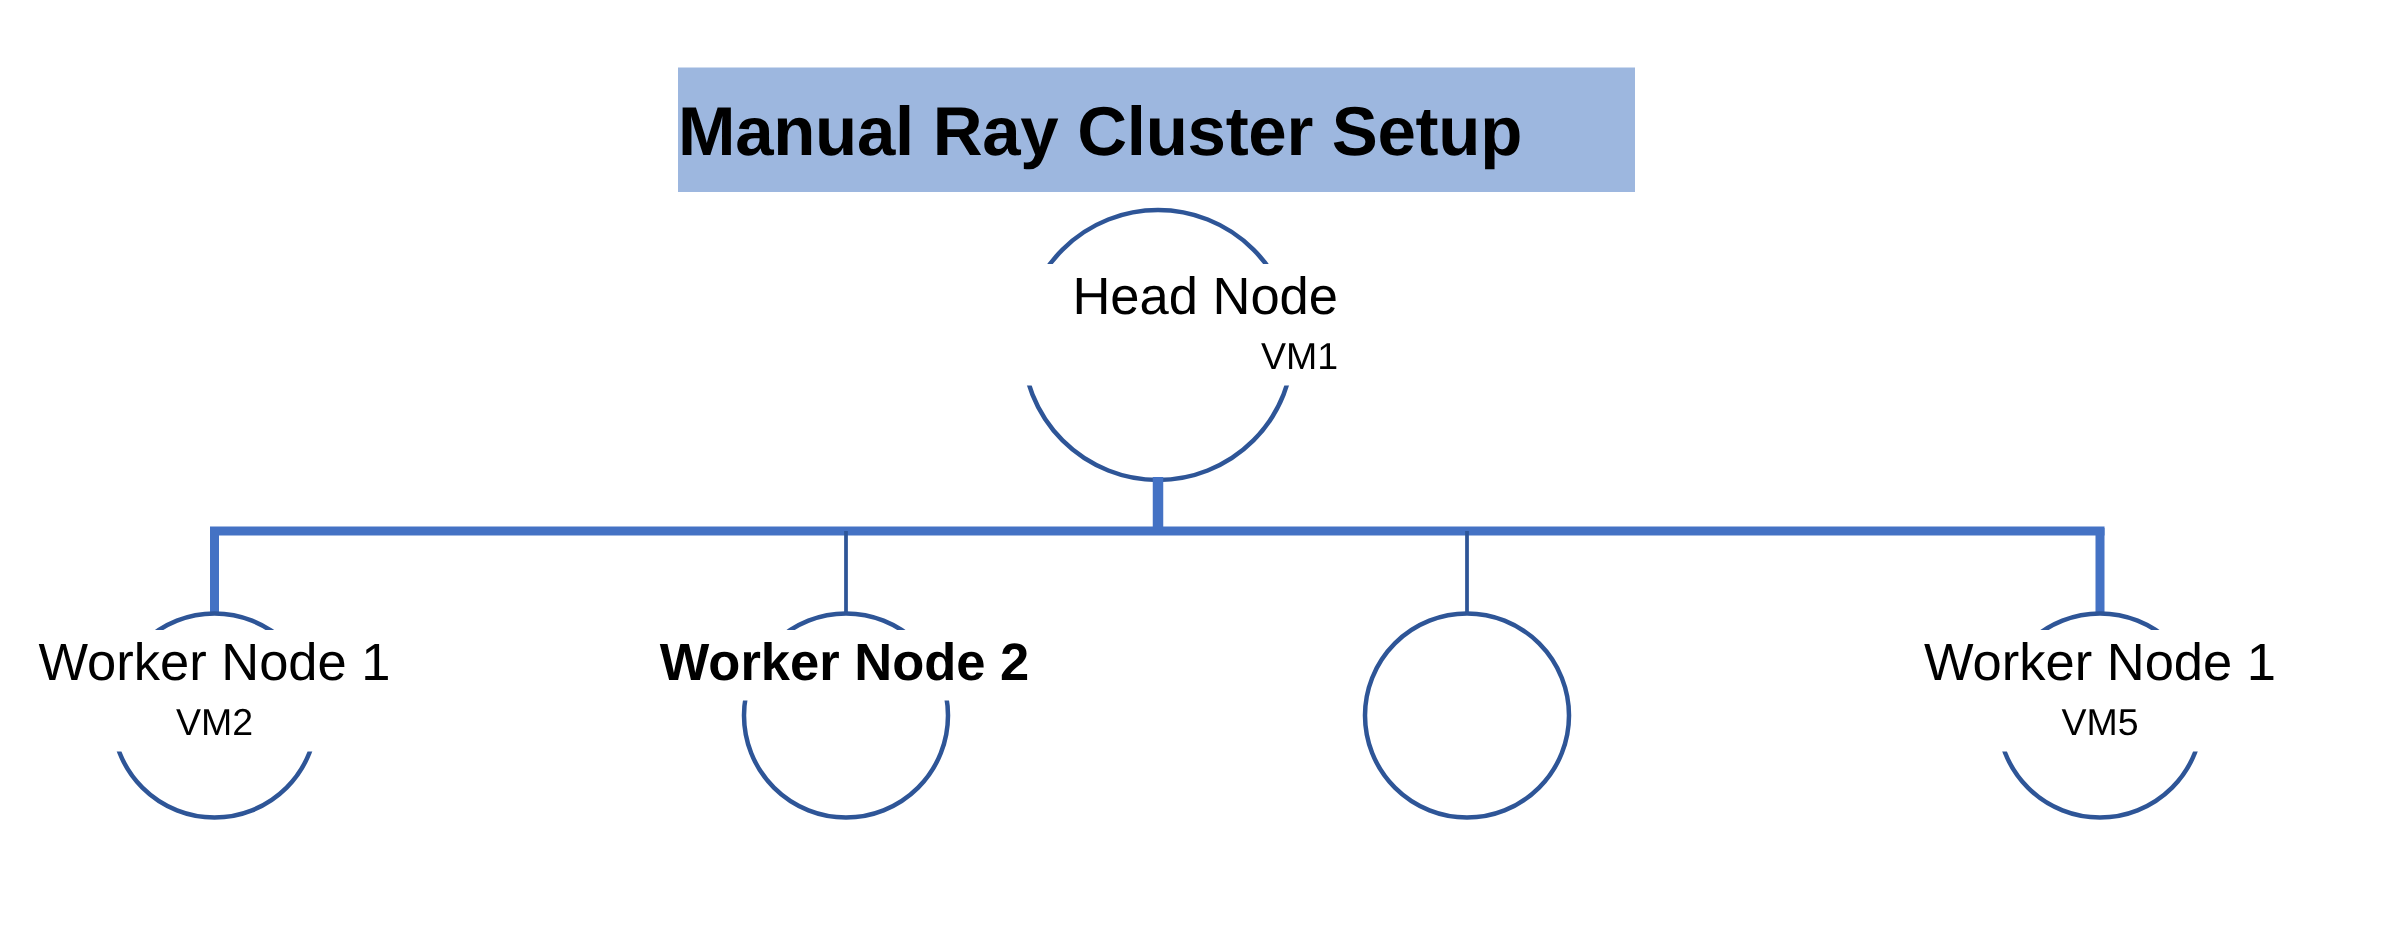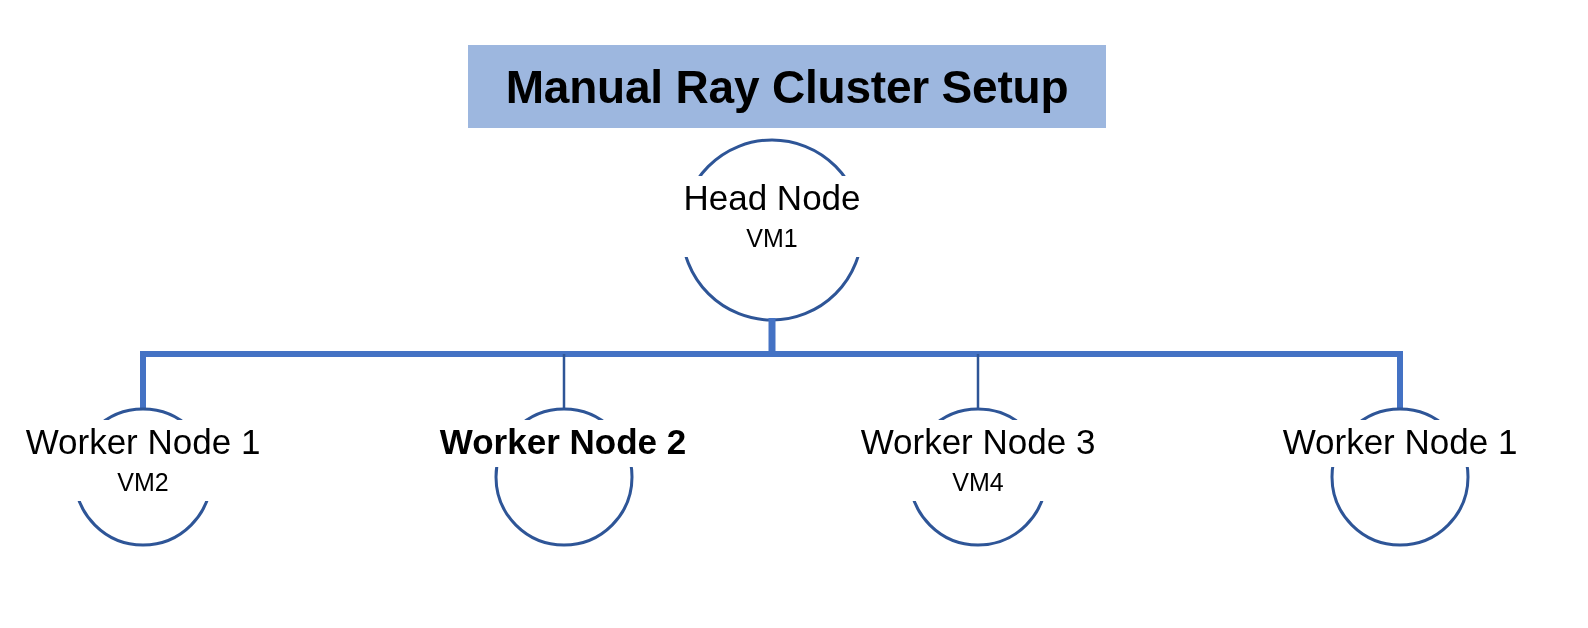--- a/index.html
+++ b/index.html
@@ -13,28 +13,28 @@
   #canvas {
     position: relative;
     width: 1588px;
     height: 628px;
     background: #ffffff;
     overflow: hidden;
   }
   
   #title-banner {
     position: absolute;
-    left: 468px;
+    left: 452px;
     top: 45px;
     width: 638px;
     height: 83px;
     background: #9DB7DF;
     display: flex;
     align-items: center;
-    justify-content: center;
+    justify-content: flex-start;
   }
   #title-banner .title-text {
     font-family: "Liberation Sans", sans-serif;
     font-weight: bold;
     font-size: 46px;
     line-height: 1;
     color: #000000;
     letter-spacing: -0.2px;
     white-space: nowrap;
   }
@@ -64,20 +64,21 @@
     display: block;
     font-size: 25px;
     margin-top: 8px;
   }
   
   #head-node-label {
     left: 652px;
     top: 176px;
     width: 240px;
     padding: 4px 0 6px 0;
+    text-align: right;
   }
   
   .worker-label {
     top: 420px;
     width: 300px;
     padding: 4px 0 6px 0;
   }
   #worker-label-1 { left: -7px; }
   #worker-label-2 { left: 413px; font-weight: bold; }
   #worker-label-3 { left: 828px; }
@@ -121,22 +122,19 @@
 
   <div class="node-label worker-label" id="worker-label-1">
     <span class="line1">Worker Node 1</span>
     <span class="line2">VM2</span>
   </div>
 
   <div class="node-label worker-label" id="worker-label-2">
     <span class="line1">Worker Node 2</span>
   </div>
 
-  <div class="node-label worker-label" id="worker-label-3">
-    <span class="line1">Worker Node 3</span>
-    <span class="line2">VM4</span>
-  </div>
 
   <div class="node-label worker-label" id="worker-label-4">
     <span class="line1">Worker Node 1</span>
+    <span class="line2">VM5</span>
   </div>
 
 </div>
 
 </body></html>

